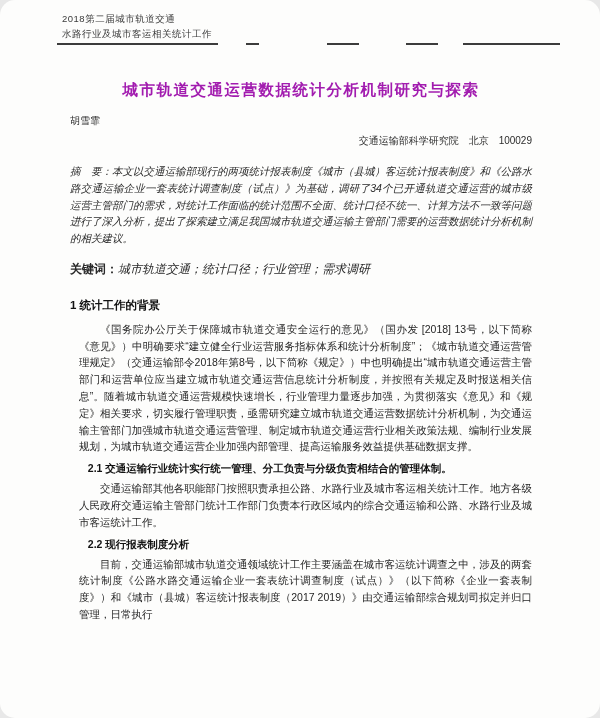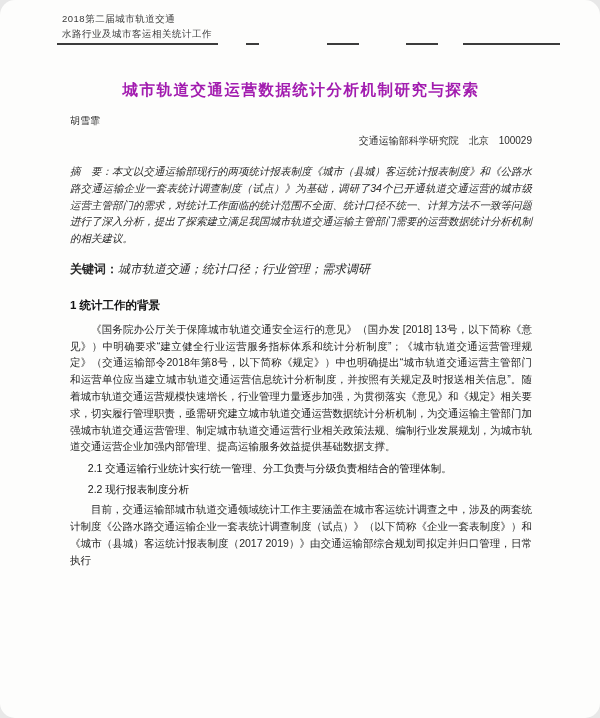--- a/index.html
+++ b/index.html
@@ -85,26 +85,26 @@
 
   .sec-heading {
     margin: 20px 0 8px 0;
     font-size: 11.5px;
     font-weight: bold;
     color: #121212;
   }
   .subsec-heading {
     margin: 7px 0 4px 0;
     font-size: 10.5px;
-    font-weight: normal;
+    font-weight: bold;
     color: #121212;
     text-indent: 1.7em;
   }
   .body-para {
-    margin: 0 0 3px 0;
+    margin: 0 0 3px 9px;
     font-size: 10.5px;
     line-height: 16.8px;
     text-align: justify;
     text-indent: 2em;
     color: #262626;
   }
 </style>
 </head>
 <body>
 
@@ -133,19 +133,20 @@
     <p class="keywords"><span class="lbl">关键词：</span><span class="kw-text">城市轨道交通；统计口径；行业管理；需求调研</span></p>
 
     <h2 class="sec-heading">1 统计工作的背景</h2>
 
     <p class="body-para">《国务院办公厅关于保障城市轨道交通安全运行的意见》（国办发 [2018] 13号，以下简称《意见》）中明确要求“建立健全行业运营服务指标体系和统计分析制度”；《城市轨道交通运营管理规定》（交通运输部令2018年第8号，以下简称《规定》）中也明确提出“城市轨道交通运营主管部门和运营单位应当建立城市轨道交通运营信息统计分析制度，并按照有关规定及时报送相关信息”。随着城市轨道交通运营规模快速增长，行业管理力量逐步加强，为贯彻落实《意见》和《规定》相关要求，切实履行管理职责，亟需研究建立城市轨道交通运营数据统计分析机制，为交通运输主管部门加强城市轨道交通运营管理、制定城市轨道交通运营行业相关政策法规、编制行业发展规划，为城市轨道交通运营企业加强内部管理、提高运输服务效益提供基础数据支撑。</p>
 
 
     <h3 class="subsec-heading">2.1 交通运输行业统计实行统一管理、分工负责与分级负责相结合的管理体制。</h3>
 
 
+    <p class="body-para">交通运输部其他各职能部门按照职责承担公路、水路行业及城市客运相关统计工作。地方各级人民政府交通运输主管部门统计工作部门负责本行政区域内的综合交通运输和公路、水路行业及城市客运统计工作。</p>
 
     <h3 class="subsec-heading">2.2 现行报表制度分析</h3>
 
     <p class="body-para">目前，交通运输部城市轨道交通领域统计工作主要涵盖在城市客运统计调查之中，涉及的两套统计制度《公路水路交通运输企业一套表统计调查制度（试点）》（以下简称《企业一套表制度》）和《城市（县城）客运统计报表制度（2017 2019）》由交通运输部综合规划司拟定并归口管理，日常执行</p>
 
   </div>
 </div>
 
 </body></html>

